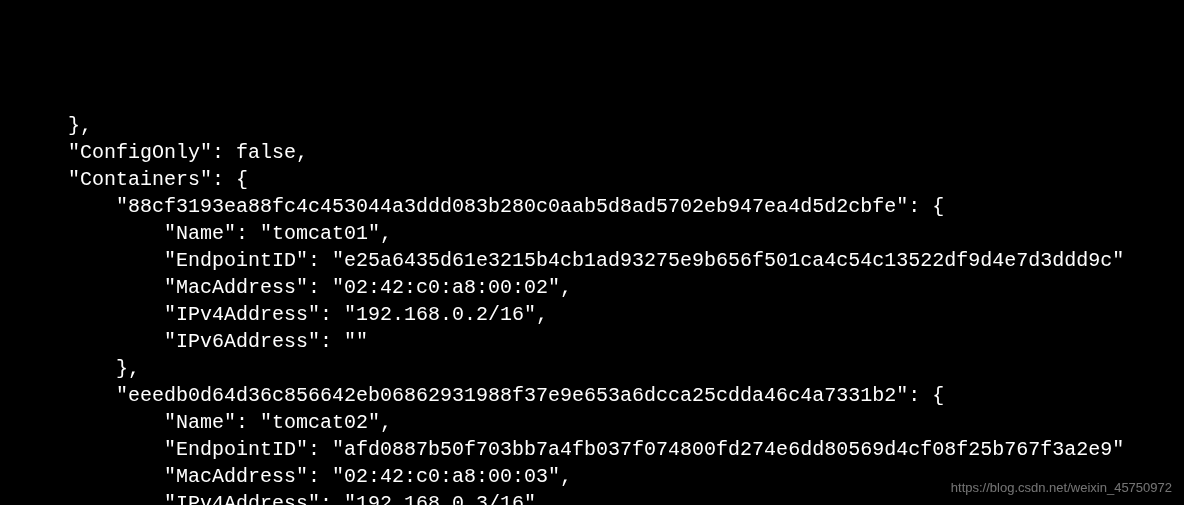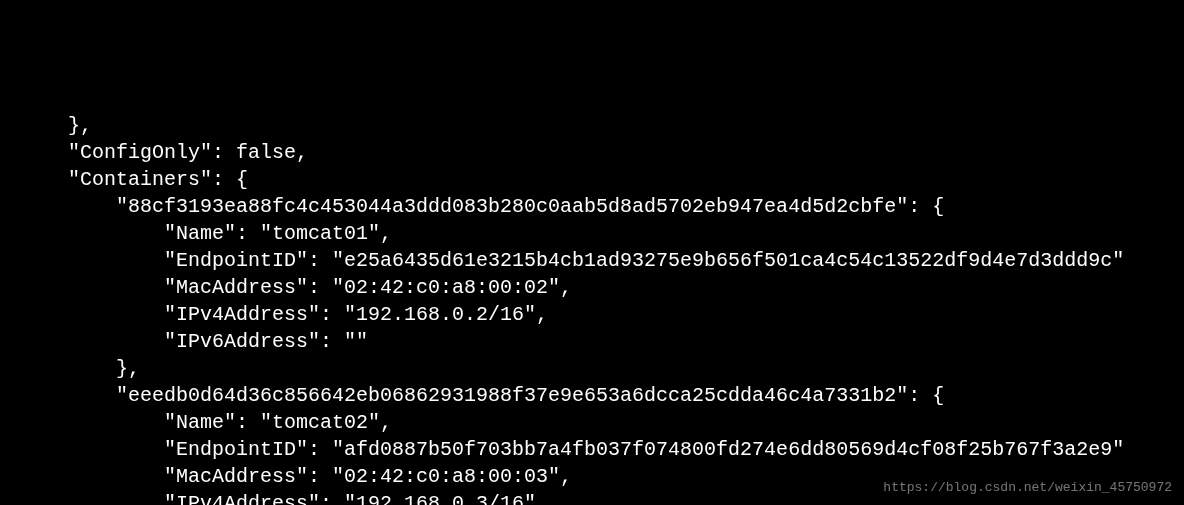--- a/index.html
+++ b/index.html
@@ -19,21 +19,21 @@
       overflow: hidden;
       white-space: pre;
       position: relative;
     }
     .watermark {
       position: absolute;
       bottom: 8px;
       right: 12px;
       font-size: 13px;
       color: rgba(255,255,255,0.45);
-      font-family: Liberation Mono, monospace;
+      font-family: Liberation Sans, sans-serif;
       white-space: nowrap;
     }
   </style>
 </head>
 <body>
 
 
 
 <div><div>    },</div><div>    "ConfigOnly": false,</div><div>    "Containers": {</div><div>        "88cf3193ea88fc4c453044a3ddd083b280c0aab5d8ad5702eb947ea4d5d2cbfe": {</div><div>            "Name": "tomcat01",</div><div>            "EndpointID": "e25a6435d61e3215b4cb1ad93275e9b656f501ca4c54c13522df9d4e7d3ddd9c"</div><div>            "MacAddress": "02:42:c0:a8:00:02",</div><div>            "IPv4Address": "192.168.0.2/16",</div><div>            "IPv6Address": ""</div><div>        },</div><div>        "eeedb0d64d36c856642eb06862931988f37e9e653a6dcca25cdda46c4a7331b2": {</div><div>            "Name": "tomcat02",</div><div>            "EndpointID": "afd0887b50f703bb7a4fb037f074800fd274e6dd80569d4cf08f25b767f3a2e9"</div><div>            "MacAddress": "02:42:c0:a8:00:03",</div><div>            "IPv4Address": "192.168.0.3/16",</div></div>
 

